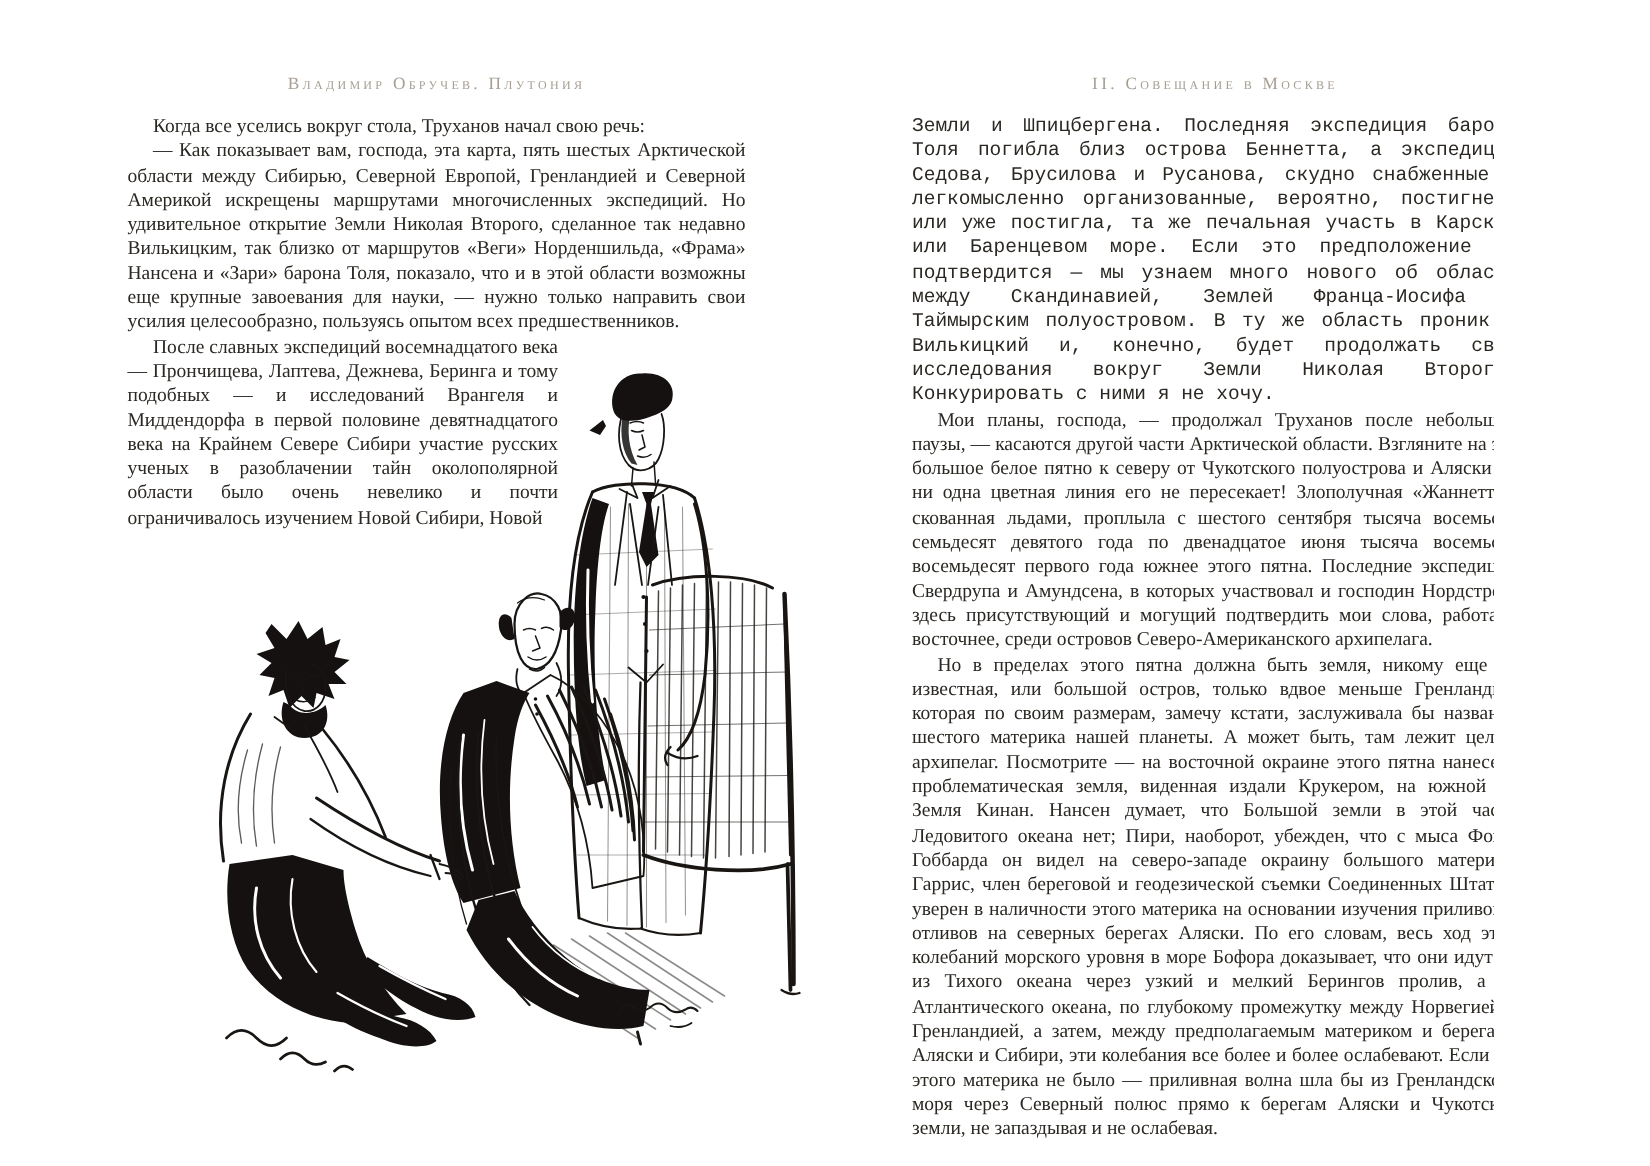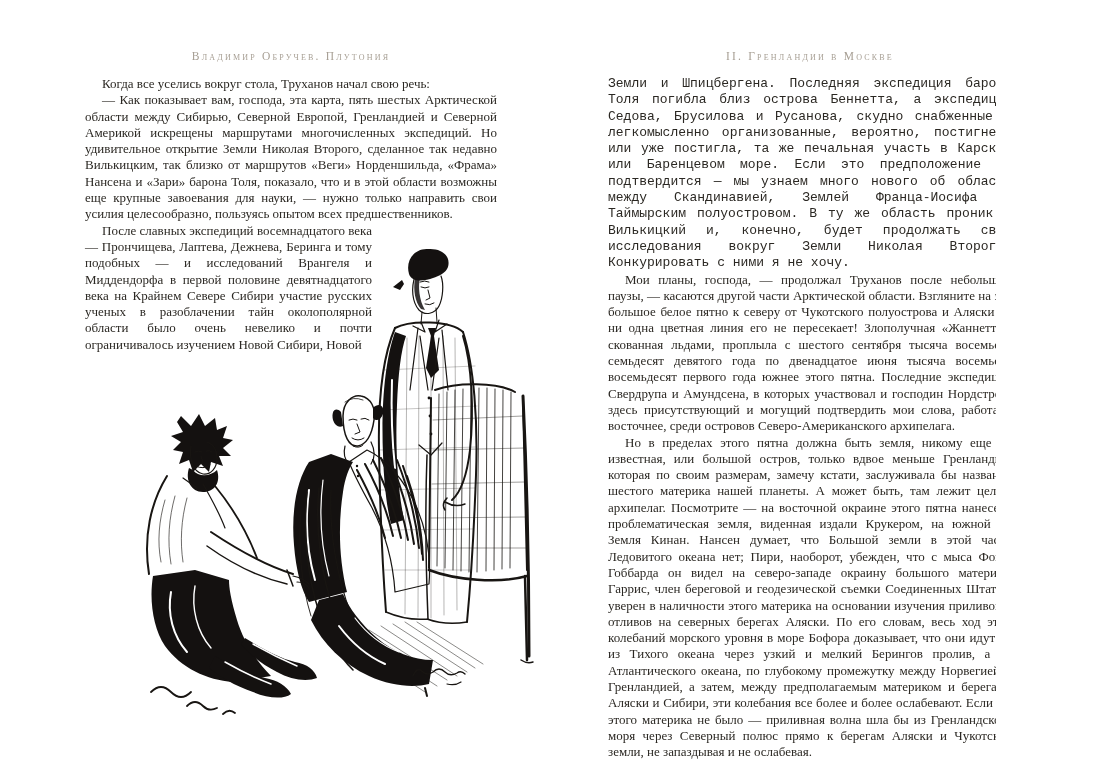--- a/index.html
+++ b/index.html
@@ -60,21 +60,21 @@
   .ink   { stroke: #181512; fill: none; stroke-linecap: round; stroke-linejoin: round; }
   .fillk { fill: #141110; stroke: none; }
   .wslash{ stroke: #ffffff; fill: none; stroke-linecap: round; }
 </style>
 </head>
 <body>
 
 <div class="spread">
 
   <div class="running-head left">Владимир Обручев. Плутония</div>
-  <div class="running-head right">II. Гренландии в Москве</div>
+  <div class="running-head right">II. Совещание в Москве</div>
 
   <div class="page-body left">
       <p class="para">Когда все уселись вокруг стола, Труханов начал свою речь:</p>
       <p class="para">— Как показывает вам, господа, эта карта, пять шестых Арктической области между Сибирью, Северной Европой, Гренландией и Северной Америкой искрещены маршрутами многочисленных экспедиций. Но удивительное открытие Земли Николая Второго, сделанное так недавно Вилькицким, так близко от маршрутов «Веги» Норденшильда, «Фрама» Нансена и «Зари» барона Толя, показало, что и в этой области возможны еще крупные завоевания для науки, — нужно только направить свои усилия целесообразно, пользуясь опытом всех предшественников.</p>
       <p class="para narrow">После славных экспедиций восемнадцатого века — Прончищева, Лаптева, Дежнева, Беринга и тому подобных — и исследований Врангеля и Миддендорфа в первой половине девятнадцатого века на Крайнем Севере Сибири участие русских ученых в разоблачении тайн околополярной области было очень невелико и почти ограничивалось изучением Новой Сибири, Новой</p>
     </div>
 
   <div class="page-body right">
     <div>
         <p class="para no-indent">Земли и Шпицбергена. Последняя экспедиция барона Толя погибла близ острова Беннетта, а экспедиции Седова, Брусилова и Русанова, скудно снабженные и легкомысленно организованные, вероятно, постигнет, или уже постигла, та же печальная участь в Карском или Баренцевом море. Если это предположение не подтвердится — мы узнаем много нового об области между Скандинавией, Землей Франца-Иосифа и Таймырским полуостровом. В ту же область проник и Вилькицкий и, конечно, будет продолжать свои исследования вокруг Земли Николая Второго. Конкурировать с ними я не хочу.</p>

